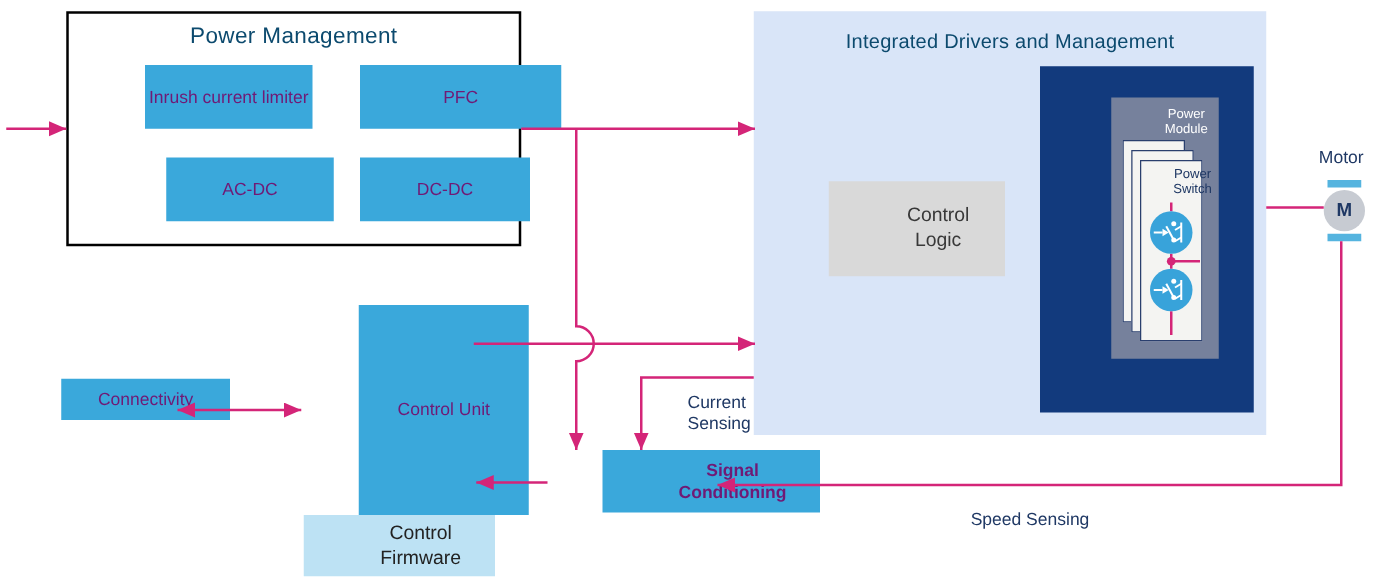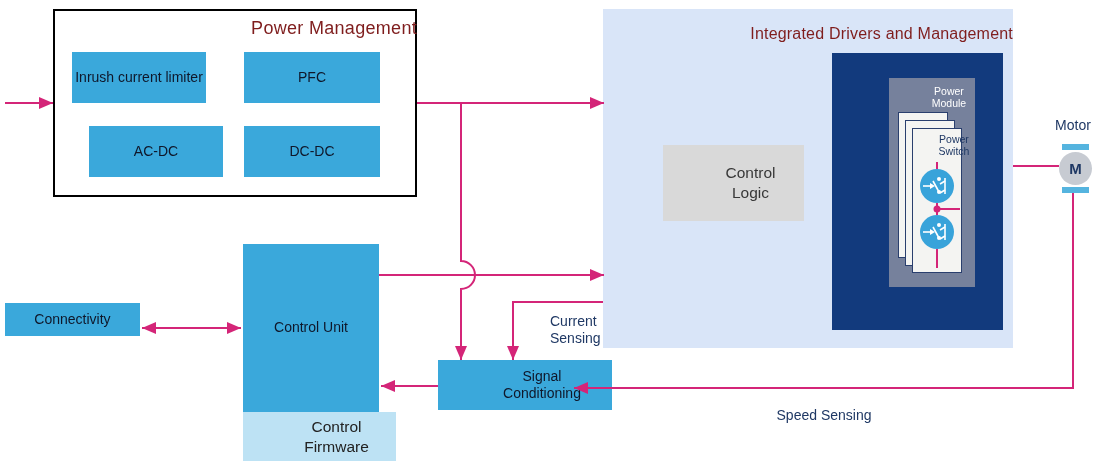--- a/index.html
+++ b/index.html
@@ -2,29 +2,29 @@
 <html><head>
 <meta charset="utf-8">
 <style>
   html,body{margin:0;padding:0;background:#fff;}
   #stage{position:relative;width:1100px;height:467px;background:#ffffff;overflow:hidden;
          font-family:"Liberation Sans", sans-serif;}
   .abs{position:absolute;}
   .panel-outline{background:#ffffff;border:2px solid #000000;box-sizing:border-box;}
   .panel-light{background:#D9E5F8;}
   .panel-navy{background:#123A7D;}
-  .bluebox{background:#3AA8DB;color:#0f172a;display:flex;align-items:center;justify-content:center;
-           text-align:center;font-size:14px;line-height:1.25;}
+  .bluebox{background:#3AA8DB;color:#701a75;display:flex;align-items:center;justify-content:center;
+           text-align:center;font-size:14px;line-height:1.25;margin-left:44px;}
   .graybox{background:#D9D9D9;color:#383838;display:flex;align-items:center;justify-content:center;
            text-align:center;font-size:15.5px;line-height:1.3;}
   .firmware{background:#BDE2F4;color:#222222;display:flex;align-items:center;justify-content:center;
             text-align:center;font-size:15.5px;line-height:1.25;}
   .modulebox{background:#76819C;}
   .card{background:#F4F4F2;border:1.2px solid #2A3F6E;box-sizing:border-box;}
-  .title-navy{color:#7f1d1d;text-align:right;}
+  .title-navy{color:#0c4a6e;text-align:center;}
   .lbl{color:#1F3864;font-size:14px;line-height:1.18;}
   .preline{white-space:pre-line;padding-left:17px;}
   .pm-title{font-size:18px;letter-spacing:.3px;}
   .idc-title{font-size:16px;letter-spacing:.2px;}
   .modlabel{color:#ffffff;font-size:10.5px;line-height:1.15;text-align:center;}
   .swlabel{color:#1F3864;font-size:10.5px;line-height:1.15;text-align:center;}
   .motor-circle{background:#C7CBD2;border-radius:50%;display:flex;align-items:center;justify-content:center;
                 color:#1F3864;font-weight:bold;font-size:15px;}
   .motor-bar{background:#55B4DF;}
   svg.overlay{position:absolute;left:0;top:0;z-index:6;pointer-events:none;}
@@ -32,21 +32,21 @@
 </head>
 <body>
 
 <div id="stage">
 
   <div class="abs panel-outline" style="left:53px;top:9px;width:364px;height:188px;"></div>
   <div class="abs title-navy pm-title" style="left:53px;top:18px;width:364px;">Power Management</div>
   <div class="abs bluebox" style="left:72px;top:52px;width:134px;height:51px;">
     <span>Inrush current limiter</span>
   </div>
-  <div class="abs bluebox" style="left:244px;top:52px;width:136px;height:51px;">
+  <div class="abs bluebox" style="left:244px;top:52px;width:161px;height:51px;">
     <span>PFC</span>
   </div>
   <div class="abs bluebox" style="left:89px;top:126px;width:134px;height:51px;">
     <span>AC-DC</span>
   </div>
   <div class="abs bluebox" style="left:244px;top:126px;width:136px;height:51px;justify-content:center;">
     <span>DC-DC</span>
   </div>
 
   <div class="abs panel-light" style="left:603px;top:9px;width:410px;height:339px;"></div>
@@ -76,21 +76,21 @@
     <span>Connectivity</span>
   </div>
   <div class="abs bluebox" style="left:243px;top:244px;width:136px;height:168px;">
     <span>Control Unit</span>
   </div>
   <div class="abs firmware preline" style="left:243px;top:412px;width:136px;height:49px;">
     <span class="preline">Control
 Firmware</span>
   </div>
 
-  <div class="abs bluebox preline" style="left:438px;top:360px;width:157px;height:50px;">
+  <div class="abs bluebox preline" style="left:438px;top:360px;width:157px;height:50px;font-weight:bold;">
     <span class="preline">Signal
 Conditioning</span>
   </div>
 
   <div class="abs lbl preline" style="left:533px;top:313px;width:72px;">Current
 Sensing</div>
   <div class="abs lbl" style="left:764px;top:407px;width:120px;text-align:center;">Speed Sensing</div>
 
   <svg class="overlay" width="1100" height="467" viewBox="0 0 1100 467">
     <defs>

